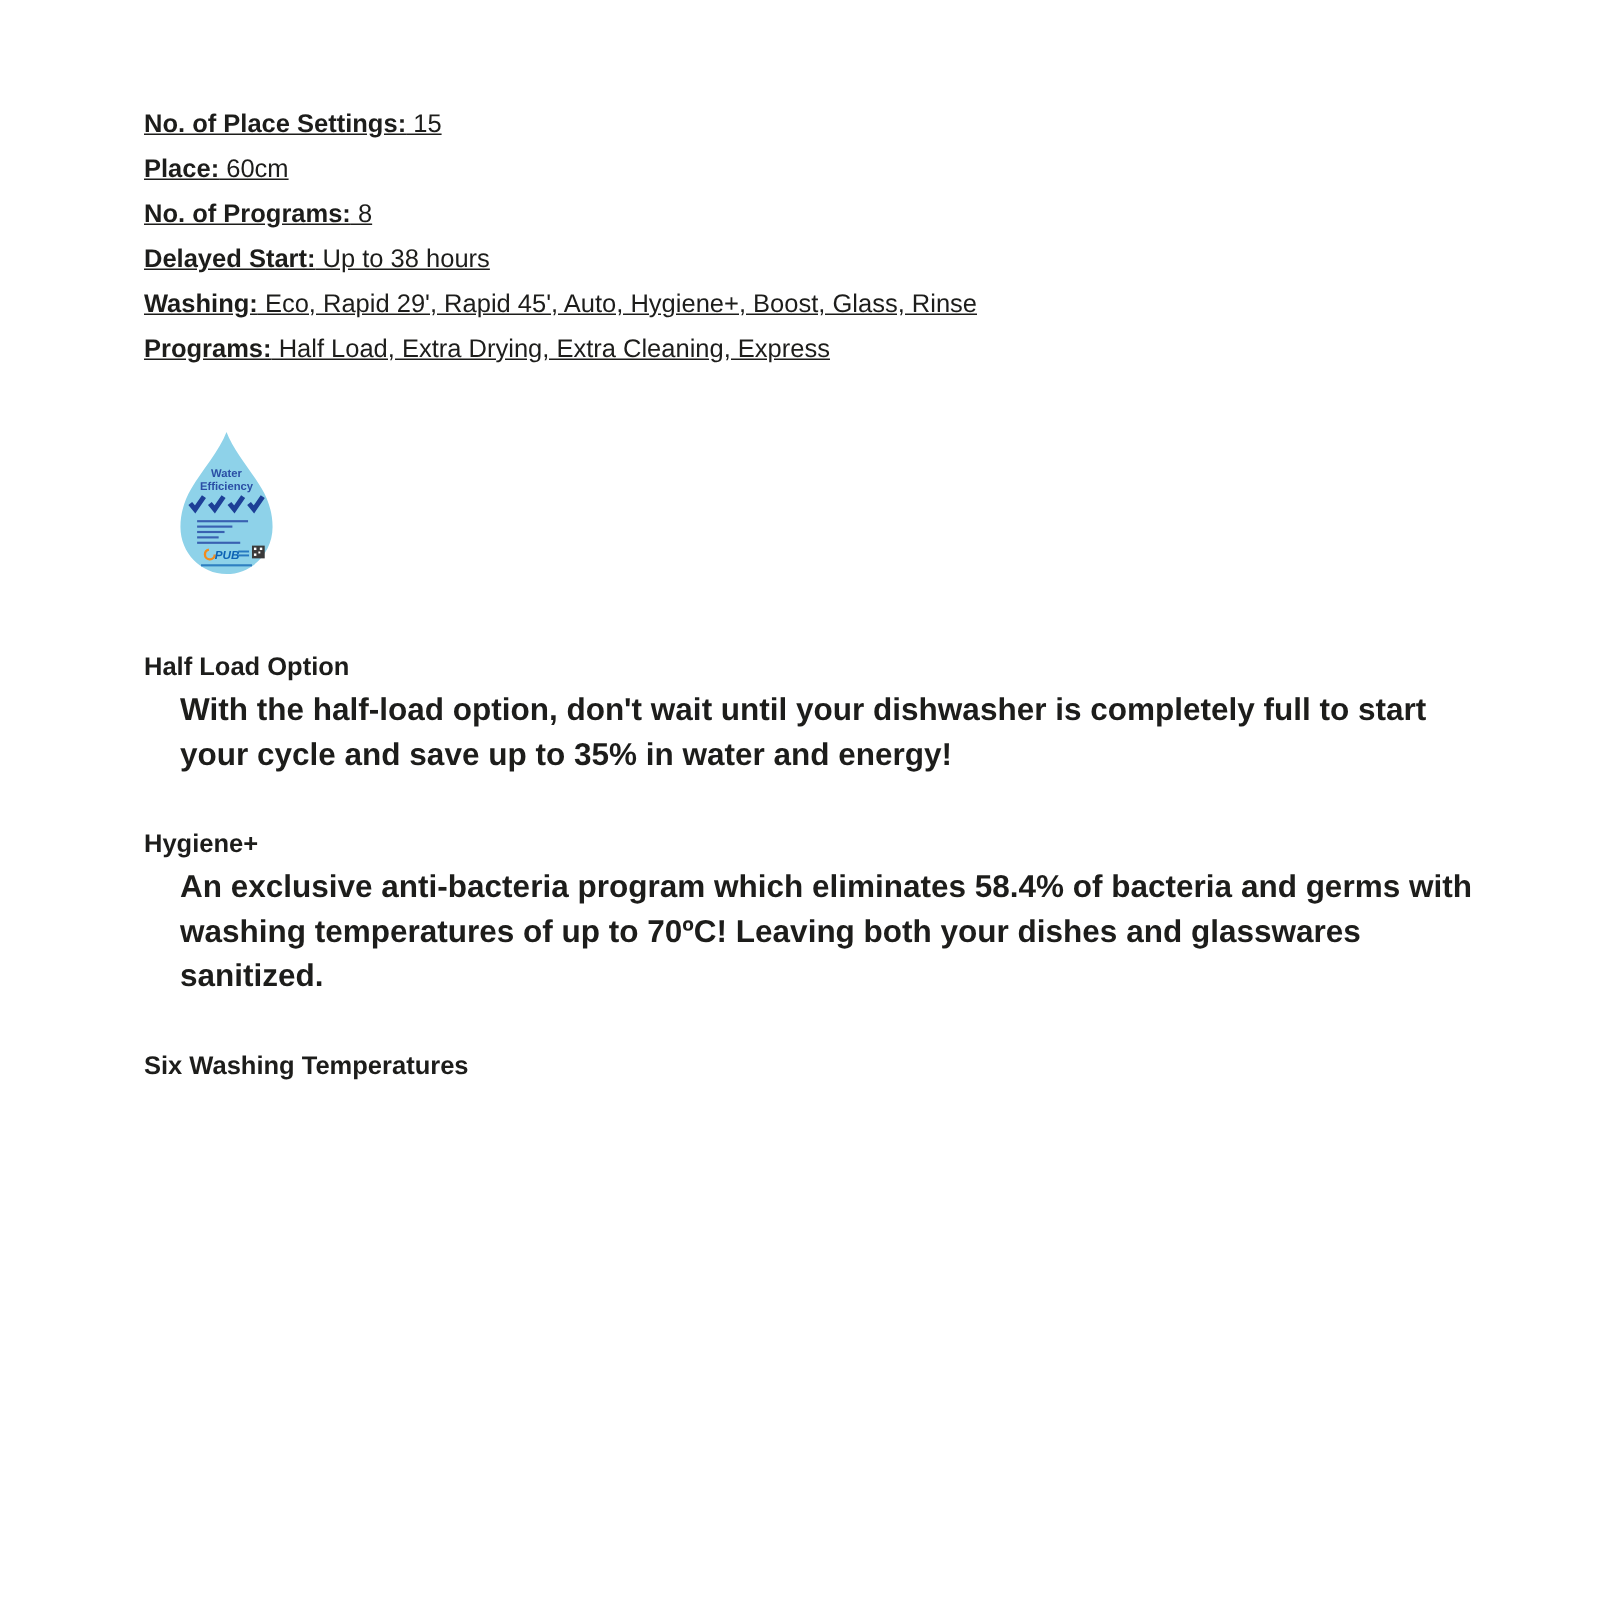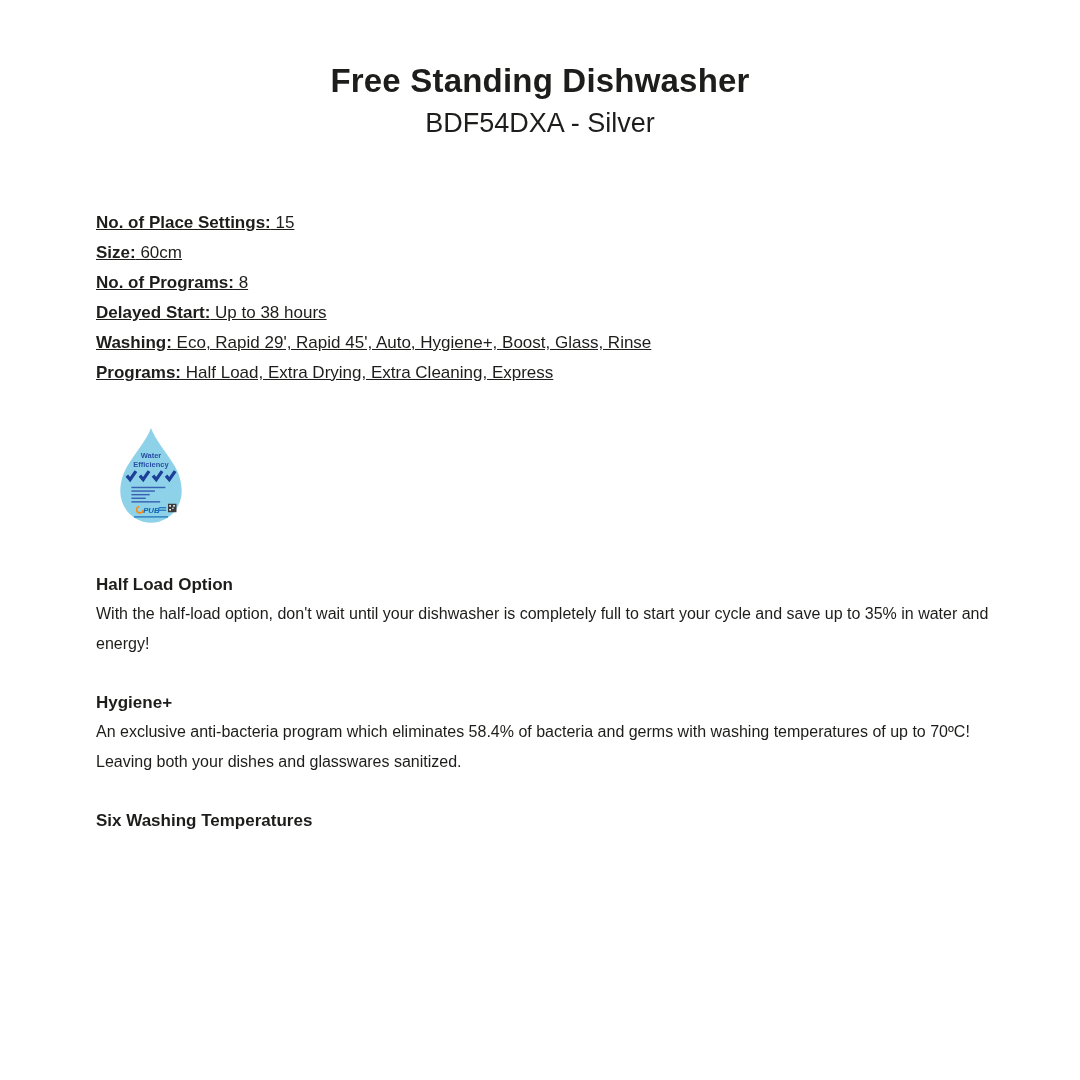--- a/index.html
+++ b/index.html
@@ -29,39 +29,36 @@
   .spec-label { font-weight: 700; }
   .spec-value { font-weight: 400; }
 
   .badge-wrap { margin-top: 38px; margin-left: 16px; width: 78px; height: 98px; }
   .badge-wrap svg { display: block; }
 
   .section { margin-top: 30px; }
   .section.first { margin-top: 46px; }
   .section-heading { font-size: 17px; font-weight: 700; line-height: 29px; }
   .section-body {
-    font-size: 16px; font-weight: 400; line-height: 29.5px;
+    font-size: 21px; font-weight: 700; line-height: 29.5px;
     max-width: 905px;
+    margin-left: 24px;
   }
 </style>
 </head>
 <body>
 
 <div class="page">
 
-  <div class="header">
-    <div class="title">Free Standing Dishwasher</div>
-    <div class="subtitle">BDF54DXA - Silver</div>
-  </div>
 
   <div class="content">
 
     <div class="specs">
       <div class="spec-line"><span class="spec-label">No. of Place Settings:</span><span class="spec-value"> 15</span></div>
-      <div class="spec-line"><span class="spec-label">Size:</span><span class="spec-value"> 60cm</span></div>
+      <div class="spec-line"><span class="spec-label">Place:</span><span class="spec-value"> 60cm</span></div>
       <div class="spec-line"><span class="spec-label">No. of Programs:</span><span class="spec-value"> 8</span></div>
       <div class="spec-line"><span class="spec-label">Delayed Start:</span><span class="spec-value"> Up to 38 hours</span></div>
       <div class="spec-line"><span class="spec-label">Washing:</span><span class="spec-value"> Eco, Rapid 29', Rapid 45', Auto, Hygiene+, Boost, Glass, Rinse</span></div>
       <div class="spec-line"><span class="spec-label">Programs:</span><span class="spec-value"> Half Load, Extra Drying, Extra Cleaning, Express</span></div>
     </div>
 
     <div class="badge-wrap">
       <svg width="78" height="98" viewBox="0 0 100 150" aria-hidden="true">
 
         <path d="M50 3 C 57 22, 75 42, 86 61 C 93 73, 97 86, 97 100 C 97 126.5, 76 148, 50 148 C 24 148, 3 126.5, 3 100 C 3 86, 7 73, 14 61 C 25 42, 43 22, 50 3 Z" fill="#8ed2e9"></path>

